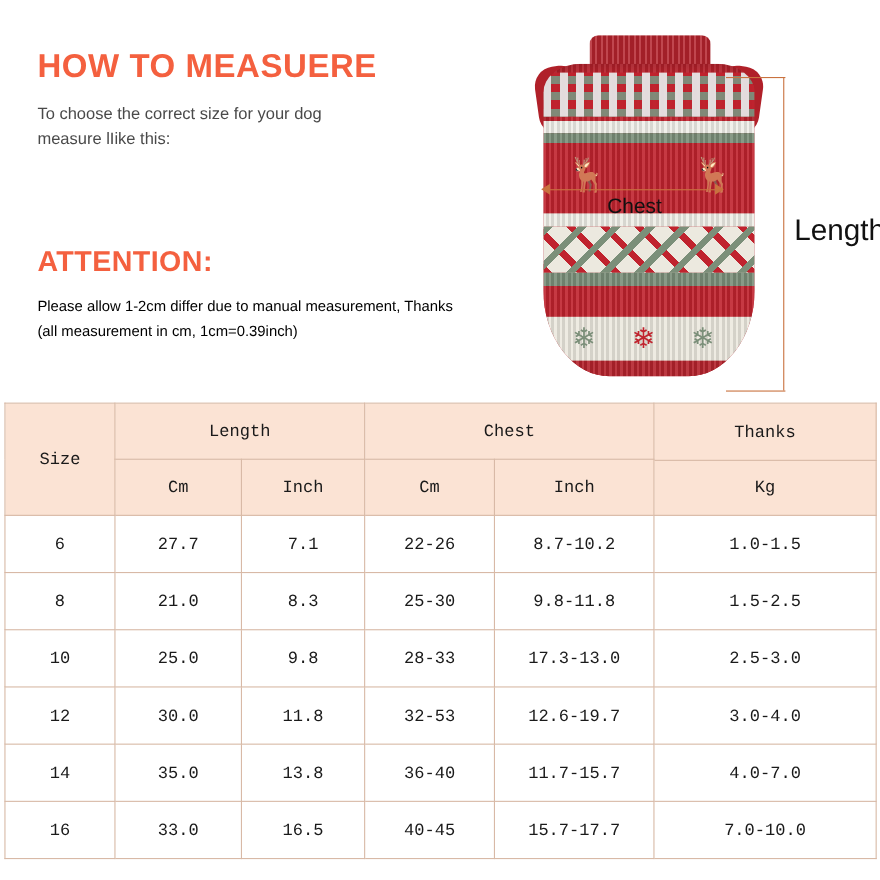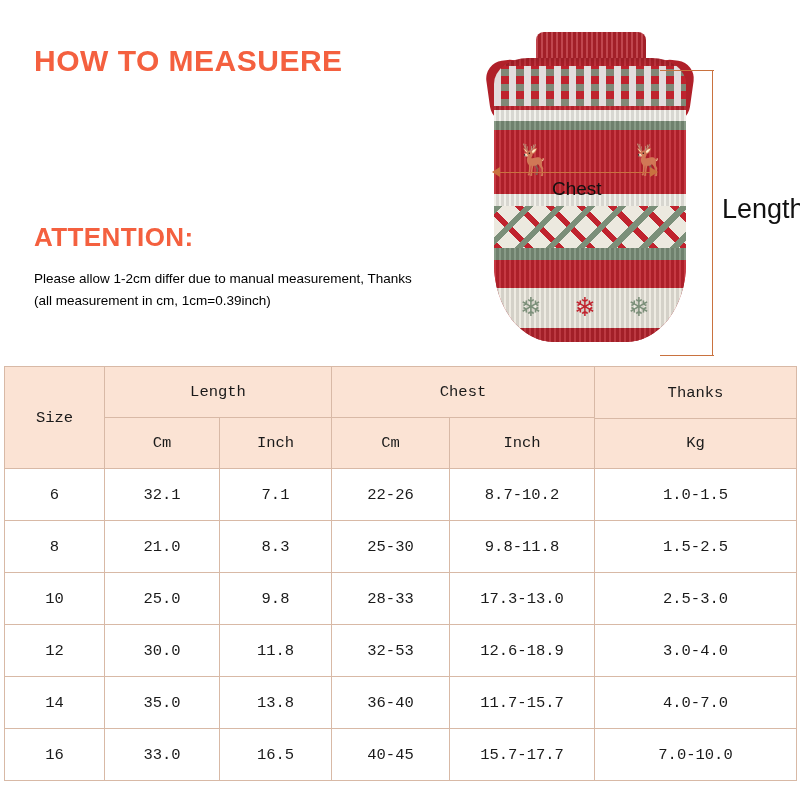--- a/index.html
+++ b/index.html
@@ -256,20 +256,21 @@
   .col-w      { width: 202px; }
   .size-table tbody td { background: #ffffff; height: 51px; }
 </style>
 </head>
 <body>
 
 <div id="page">
 
   <div class="left-block">
     <h1 class="title-main">HOW TO MEASUERE</h1>
+    <p class="intro-text">To choose the correct size for your dog measure lIike this:</p>
   </div>
 
   <h2 class="attention-title">ATTENTION:</h2>
   <p class="attention-text">Please allow 1-2cm differ due to manual measurement, Thanks (all measurement in cm, 1cm=0.39inch)</p>
 
   <div class="product-area">
 
     <div class="sweater">
       <div class="collar"></div>
       <div class="shoulder-l"></div>
@@ -328,21 +329,21 @@
       <tr>
         <th>Cm</th>
         <th>Inch</th>
         <th>Cm</th>
         <th>Inch</th>
       </tr>
     </thead>
     <tbody>
       <tr>
         <td>6</td>
-        <td>32.1</td>
+        <td>27.7</td>
         <td>7.1</td>
         <td>22-26</td>
         <td>8.7-10.2</td>
         <td>1.0-1.5</td>
       </tr>
       <tr>
         <td>8</td>
         <td>21.0</td>
         <td>8.3</td>
         <td>25-30</td>
@@ -355,21 +356,21 @@
         <td>9.8</td>
         <td>28-33</td>
         <td>17.3-13.0</td>
         <td>2.5-3.0</td>
       </tr>
       <tr>
         <td>12</td>
         <td>30.0</td>
         <td>11.8</td>
         <td>32-53</td>
-        <td>12.6-18.9</td>
+        <td>12.6-19.7</td>
         <td>3.0-4.0</td>
       </tr>
       <tr>
         <td>14</td>
         <td>35.0</td>
         <td>13.8</td>
         <td>36-40</td>
         <td>11.7-15.7</td>
         <td>4.0-7.0</td>
       </tr>

